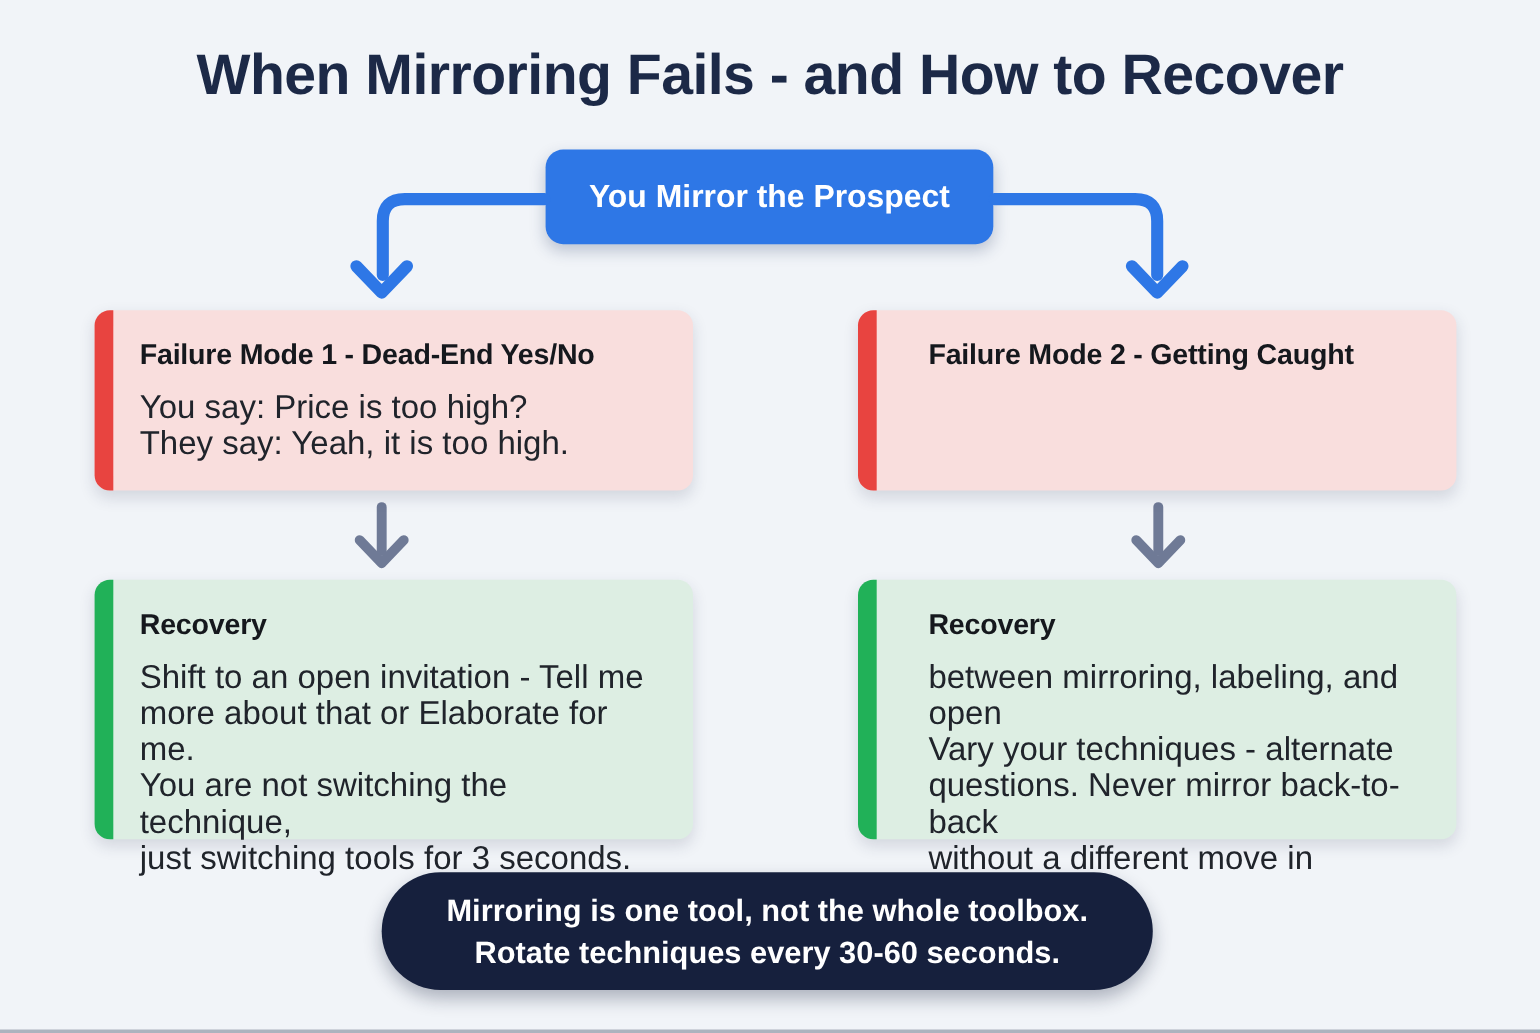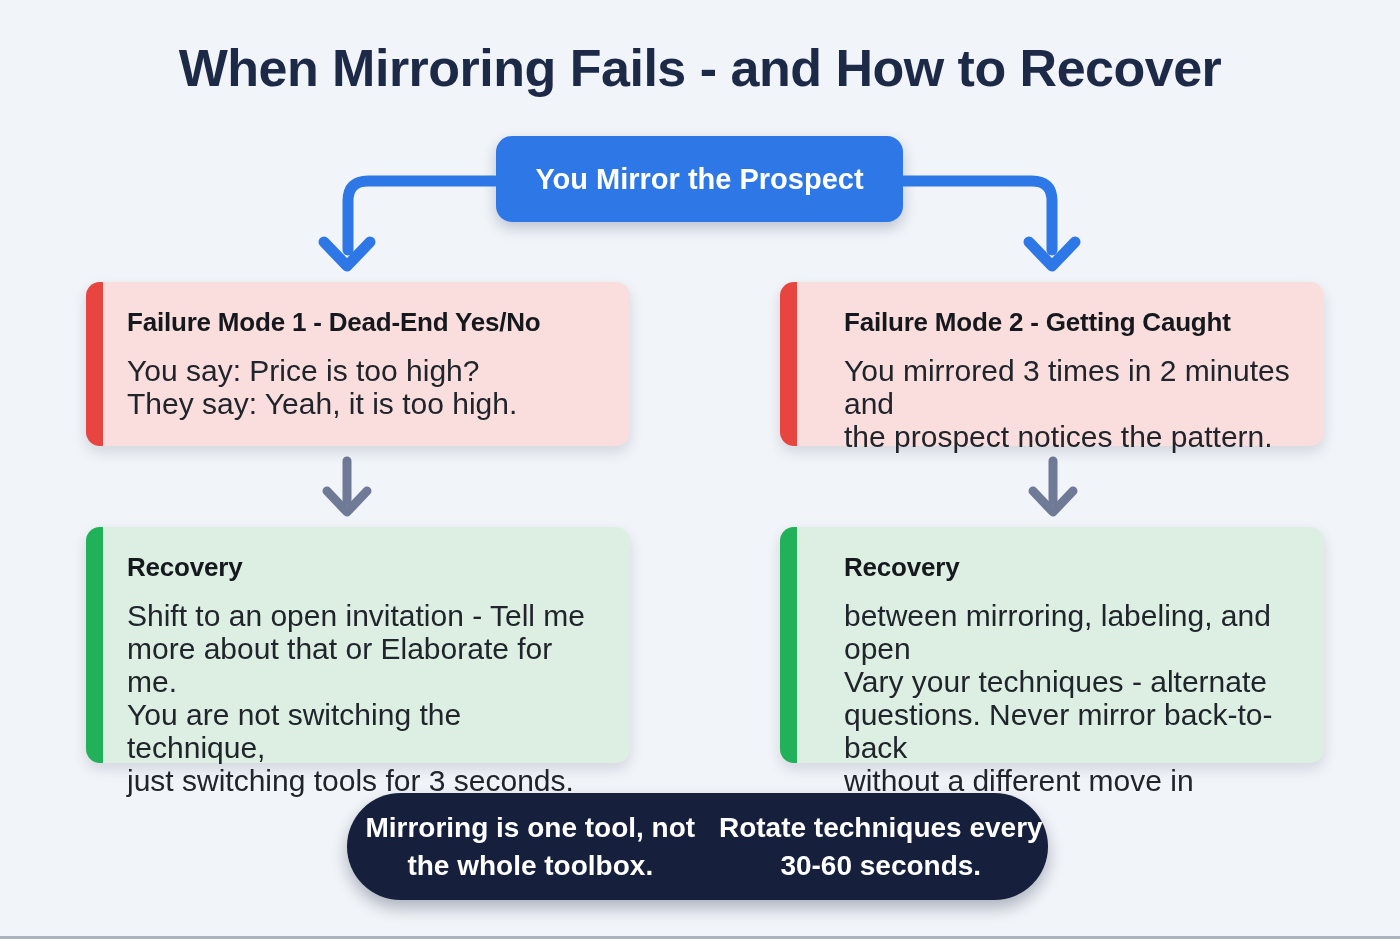--- a/index.html
+++ b/index.html
@@ -108,21 +108,21 @@
   }
   .footer-pill {
     position: absolute;
     left: 347px;
     top: 793px;
     width: 701px;
     height: 107px;
     background: var(--footer-bg);
     border-radius: 54px;
     display: flex;
-    flex-direction: row;
+    flex-direction: column;
     align-items: center;
     justify-content: center;
     box-shadow: 0 8px 16px rgba(15, 25, 55, 0.3);
   }
   .footer-pill div {
     color: var(--footer-text);
     font-size: 28px;
     font-weight: 700;
     line-height: 38px;
     text-align: center;
@@ -166,24 +166,20 @@
         <div>You say: Price is too high?</div>
         <div>They say: Yeah, it is too high.</div>
       </div>
     </div>
   </div>
 
   <div class="card pink col-right">
     <div class="strip"></div>
     <div class="card-content">
       <div class="card-heading">Failure Mode 2 - Getting Caught</div>
-      <div class="card-body">
-        <div>You mirrored 3 times in 2 minutes and</div>
-        <div>the prospect notices the pattern.</div>
-      </div>
     </div>
   </div>
 
   <div class="card green col-left">
     <div class="strip"></div>
     <div class="card-content">
       <div class="card-heading">Recovery</div>
       <div class="card-body">
         <div>Shift to an open invitation - Tell me</div>
         <div>more about that or Elaborate for me.</div>

